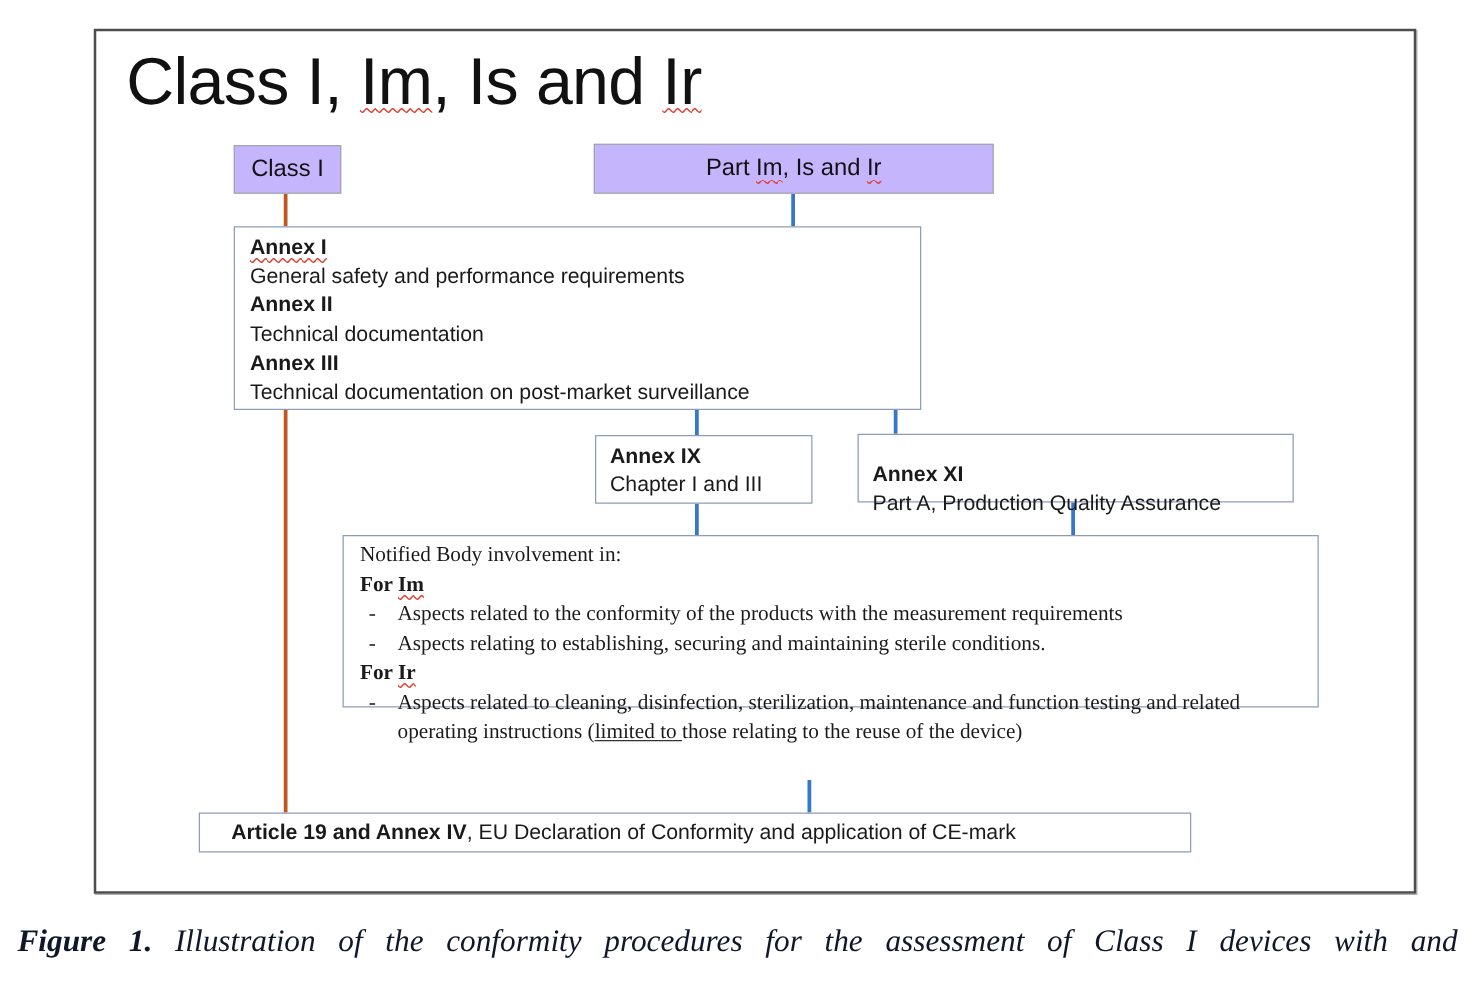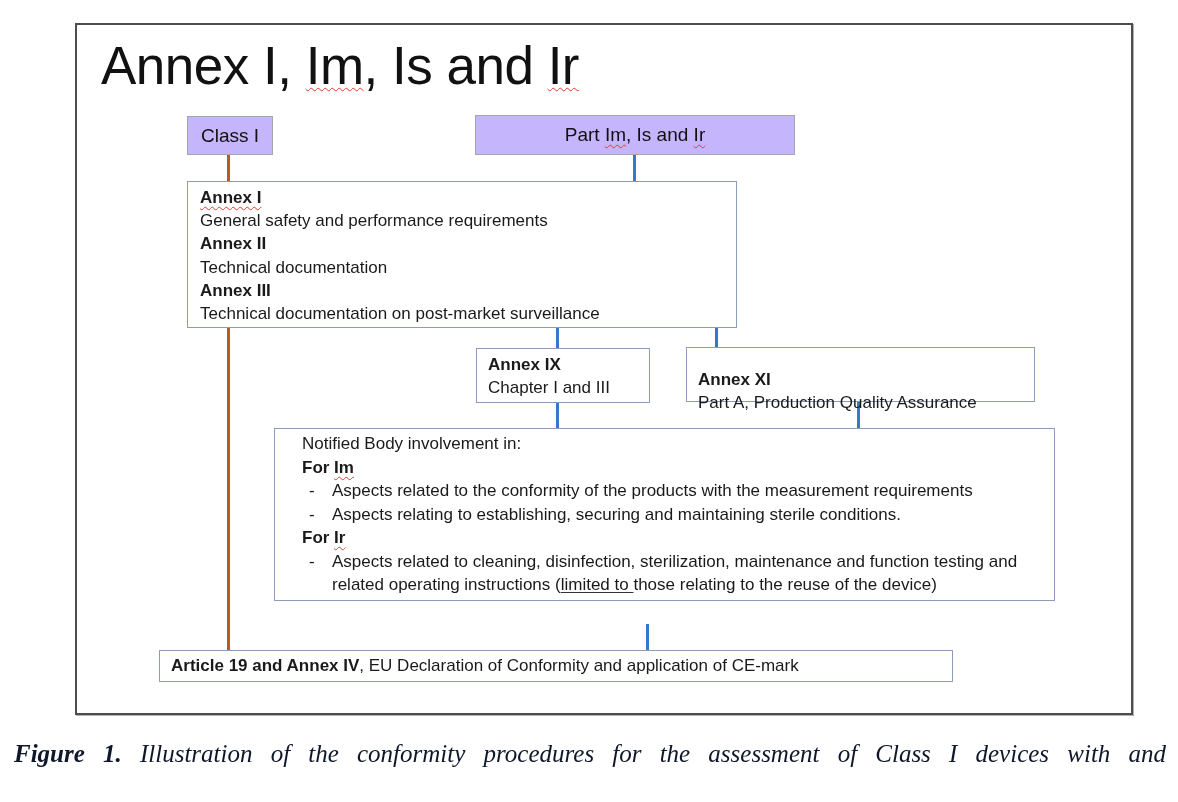--- a/index.html
+++ b/index.html
@@ -26,22 +26,22 @@
 
   
   .bx{position:absolute;box-sizing:border-box;background:#fff;border:1.5px solid #8d9cb8;z-index:2;color:#1a1a1a;}
   .bx-gray{background:#c4b5fd;border:1.5px solid #a2a7ae;display:flex;align-items:center;justify-content:center;
            font-size:19px;color:#111;}
   .b-class-i{left:187px;top:116px;width:86px;height:39px;}
   .b-class-im{left:475px;top:115px;width:320px;height:40px;}
   .b-annex-main{left:187px;top:181px;width:550px;height:147px;padding:4px 12px;font-size:17px;line-height:23.2px;}
   .b-annex-ix{left:476px;top:348px;width:174px;height:55px;padding:4px 11px;font-size:17px;line-height:23px;}
   .b-annex-xi{left:686px;top:347px;width:349px;height:55px;padding:20px 11px;font-size:17px;line-height:23px;}
-  .b-nb{left:274px;top:428px;width:781px;height:173px;padding:3px 27px;font-size:17px;line-height:23.5px;}
-  .b-article{left:159px;top:650px;width:794px;height:32px;padding:4px 11px;font-size:17px;line-height:22px;white-space:nowrap;}
+  .b-nb{left:274px;top:428px;width:781px;height:138px;padding:3px 13px;font-size:17px;line-height:23.5px;font-family:Liberation Serif, serif;}
+  .b-article{left:159px;top:650px;width:794px;height:32px;padding:4px 25px;font-size:17px;line-height:22px;white-space:nowrap;}
 
   .bold{font-weight:bold;}
   .sq{text-decoration:underline;text-decoration-style:wavy;text-decoration-color:#e03c31;
       text-decoration-thickness:1px;text-underline-offset:3px;text-decoration-skip-ink:none;}
   .ul{text-decoration:underline;text-decoration-color:#333;text-underline-offset:2px;}
 
   .bullet{display:flex;}
   .bullet .dash{width:30px;flex:0 0 30px;padding-left:7px;box-sizing:border-box;}
   .bullet .btxt{flex:1;}
 
@@ -51,21 +51,21 @@
   .caption .just{text-align:justify;text-align-last:justify;}
   .caption .lbl{font-weight:bold;}
 </style>
 </head>
 <body>
 
 <div class="stage">
 
   <div class="frame"></div>
 
-  <div class="title"><span>Annex I, </span><span class="sq">Im</span><span>, Is and </span><span class="sq">Ir</span></div>
+  <div class="title"><span>Class I, </span><span class="sq">Im</span><span>, Is and </span><span class="sq">Ir</span></div>
 
   <div class="vline orange l-orange"></div>
   <div class="vline blue l1"></div>
   <div class="vline blue l2"></div>
   <div class="vline blue l3"></div>
   <div class="vline blue l4"></div>
   <div class="vline blue l5"></div>
   <div class="vline blue l6"></div>
 
   <div class="bx bx-gray b-class-i">

